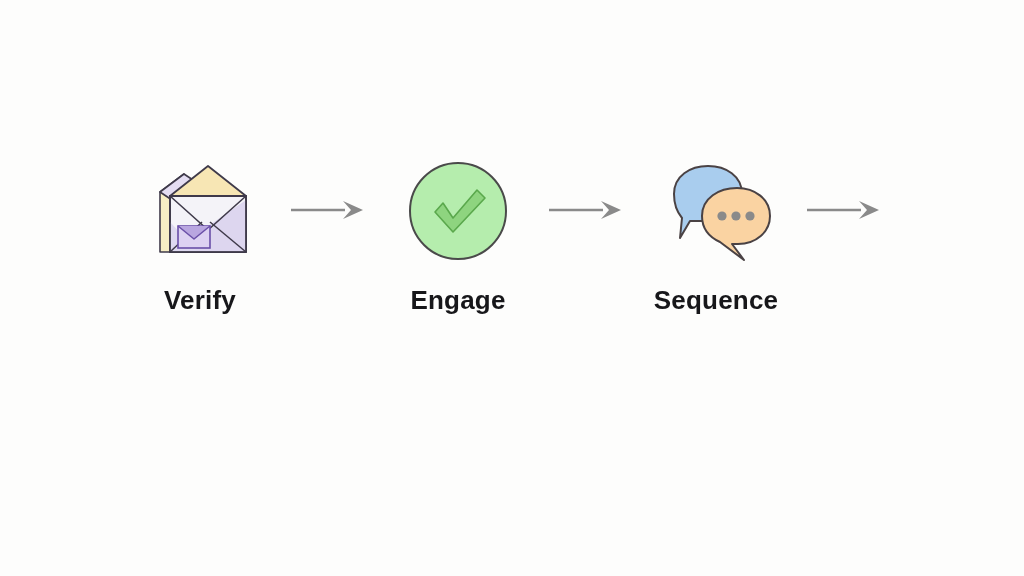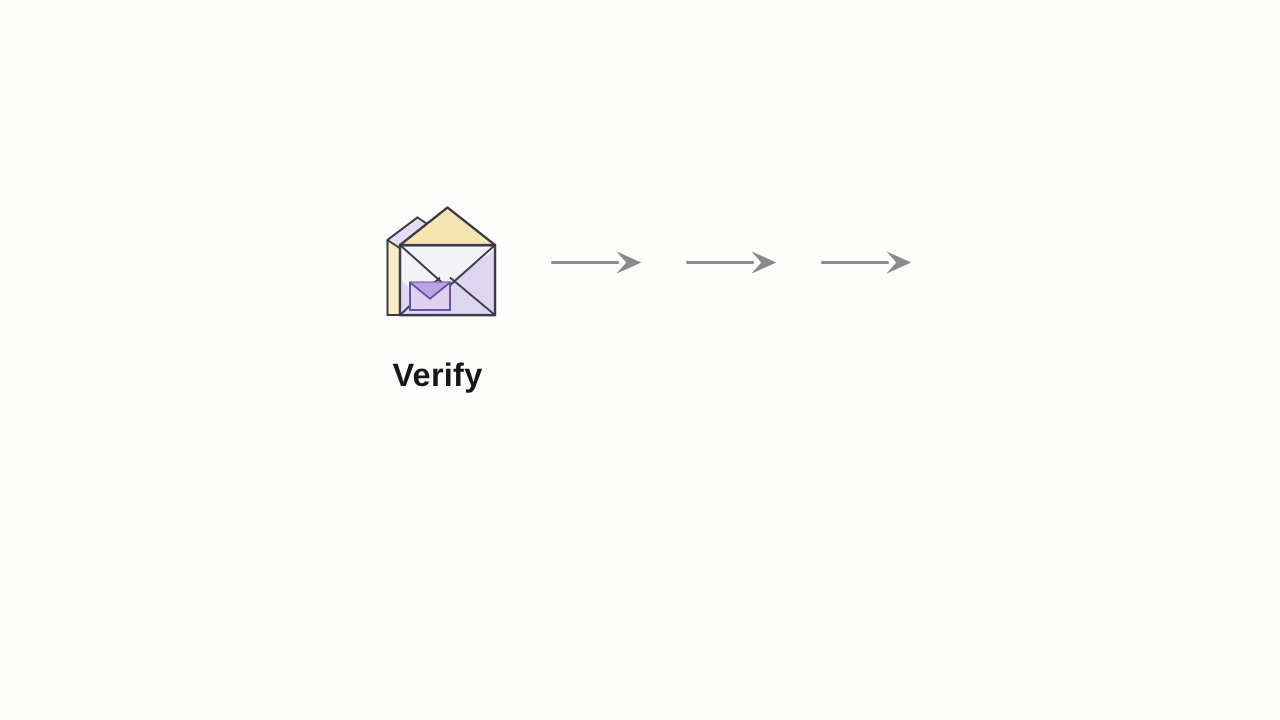--- a/index.html
+++ b/index.html
@@ -95,28 +95,53 @@
       <div class="step-label">Verify</div>
     </div>
 
     <div class="arrow-box">
       <svg width="80" height="26" viewBox="0 0 80 26">
         <line x1="2" y1="13" x2="56" y2="13" stroke="#8a8a8a" stroke-width="2.4"></line>
         <path d="M54 4 L74 13 L54 22 L62 13 Z" fill="#8a8a8a"></path>
       </svg>
     </div>
 
+    <div class="step">
+      <div class="icon-box">
+        <svg width="110" height="110" viewBox="0 0 110 110">
+          <circle cx="55" cy="55" r="48" fill="#b5edad" stroke="#4a4a4a" stroke-width="2"></circle>
+          <path d="M32 56 L40 47 L50 62 L74 34 L82 42 L50 76 Z" fill="#8ed47f" stroke="#5aa84c" stroke-width="1.6" stroke-linejoin="round"></path>
+        </svg>
+      </div>
+      <div class="step-label">Engage</div>
+    </div>
 
     <div class="arrow-box">
       <svg width="80" height="26" viewBox="0 0 80 26">
         <line x1="2" y1="13" x2="56" y2="13" stroke="#8a8a8a" stroke-width="2.4"></line>
         <path d="M54 4 L74 13 L54 22 L62 13 Z" fill="#8a8a8a"></path>
       </svg>
     </div>
 
+    <div class="step">
+      <div class="icon-box">
+        <svg width="120" height="110" viewBox="0 0 120 110">
+
+          <path d="M18 38 C18 20 34 10 52 10 C70 10 86 20 86 38 C86 54 72 65 54 65
+                   L34 65 L24 82 L26 62 C21 56 18 48 18 38 Z" fill="#a9cdee" stroke="#4a4244" stroke-width="2" stroke-linejoin="round"></path>
+
+          <path d="M46 60 C46 42 63 32 81 32 C99 32 114 43 114 60 C114 76 100 88 82 88
+                   L76 88 L88 104 L64 86 C53 81 46 72 46 60 Z" fill="#fad3a2" stroke="#4a4244" stroke-width="2" stroke-linejoin="round"></path>
+          <circle cx="66" cy="60" r="4.6" fill="#8a8a8a"></circle>
+          <circle cx="80" cy="60" r="4.6" fill="#8a8a8a"></circle>
+          <circle cx="94" cy="60" r="4.6" fill="#8a8a8a"></circle>
+        </svg>
+      </div>
+      <div class="step-label">Sequence</div>
+    </div>
 
     <div class="arrow-box">
       <svg width="80" height="26" viewBox="0 0 80 26">
         <line x1="2" y1="13" x2="56" y2="13" stroke="#8a8a8a" stroke-width="2.4"></line>
         <path d="M54 4 L74 13 L54 22 L62 13 Z" fill="#8a8a8a"></path>
       </svg>
     </div>
 
 
   </div>

